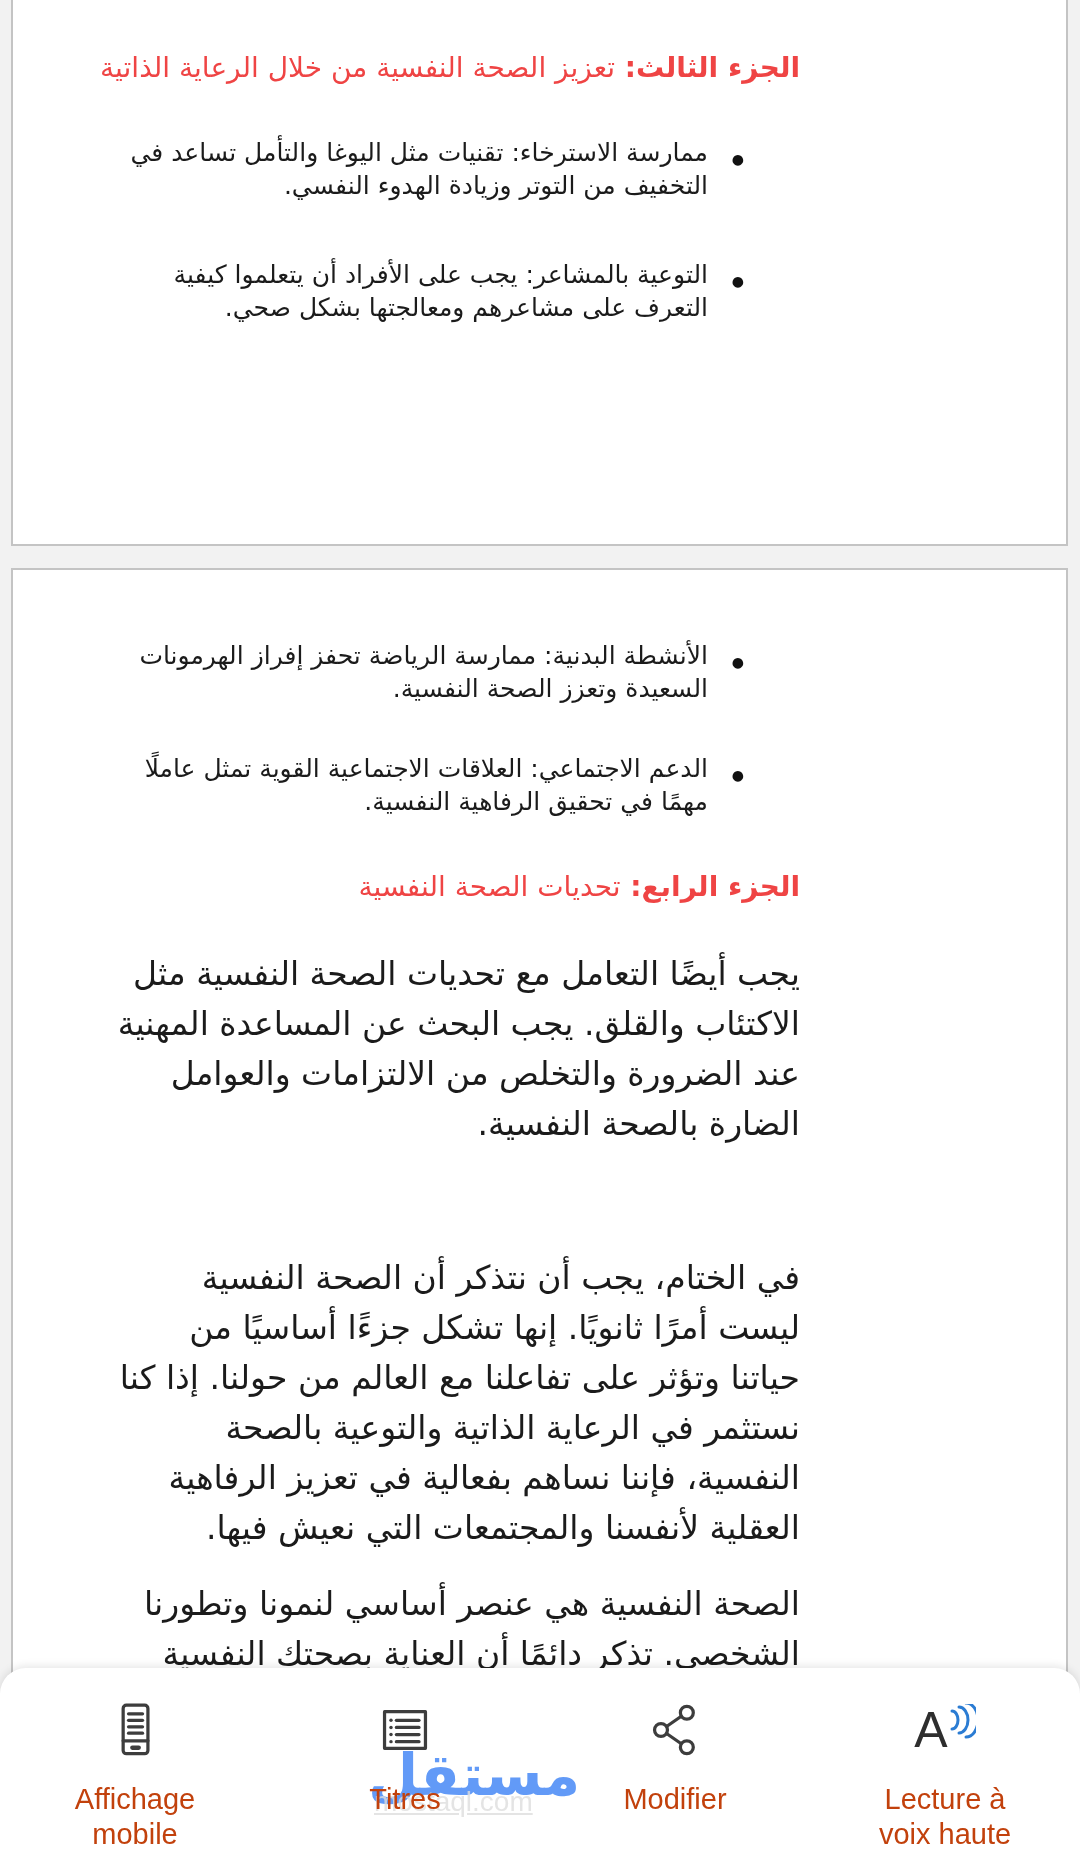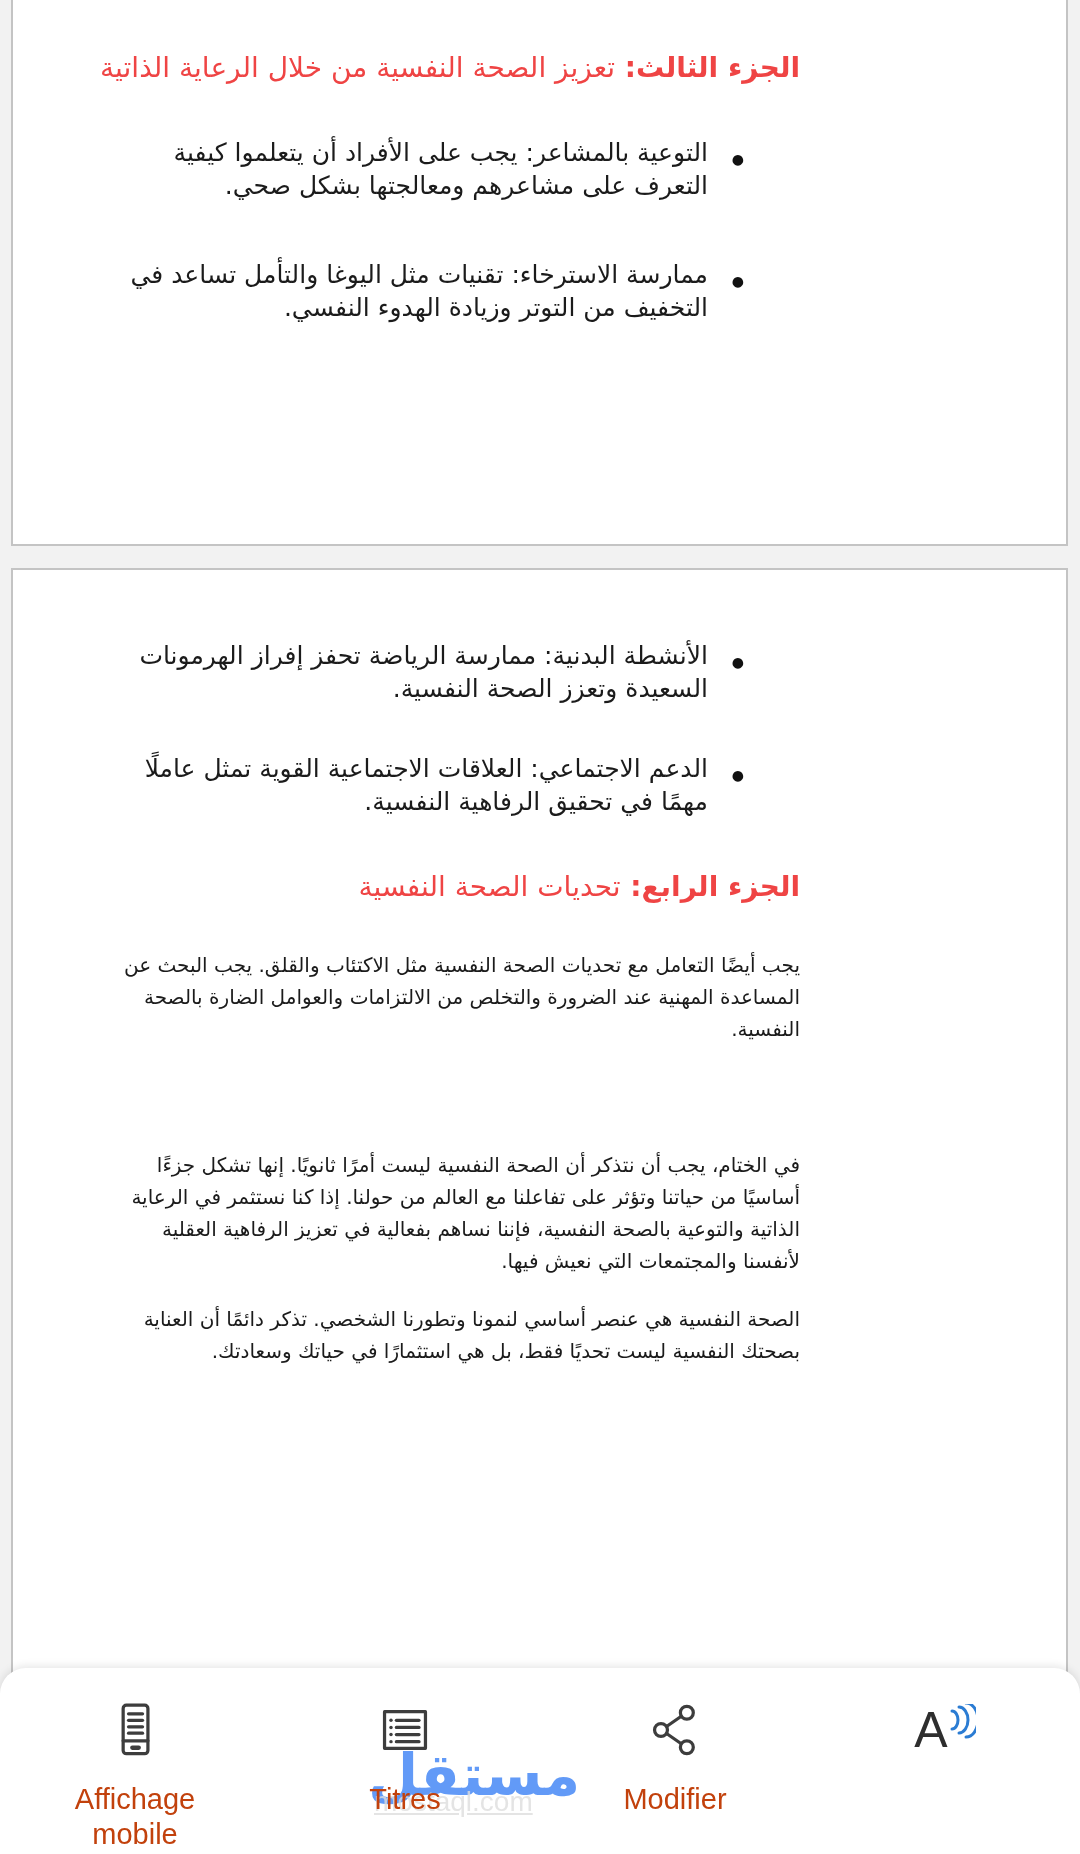--- a/index.html
+++ b/index.html
@@ -32,21 +32,21 @@
   .page-1 .doc-list { margin-top:46px; }
   .doc-list li {
     position:relative; font-size:25px; line-height:33px; margin-bottom:56px;
   }
   .page-2 .doc-list li { margin-bottom:47px; }
   .doc-list li::before {
     content:"●"; position:absolute; right:-36px; top:7px;
     font-size:14px; color:#111;
   }
   .page-2 h1.doc-heading { margin-top:12px; }
-  p.doc-para { font-size:20px; line-height:32px; }
+  p.doc-para { font-size:33px; line-height:50px; }
   p.para-1 { margin-top:40px; }
   p.para-2 { margin-top:104px; }
   p.para-3 { margin-top:26px; }
   
   .toolbar {
     position:absolute; left:0; top:1668px; width:1080px; height:186px;
     background:#ffffff; border-radius:26px 26px 0 0;
     box-shadow:0 -2px 8px rgba(0,0,0,0.10);
     display:flex; align-items:flex-start; padding-top:34px;
     z-index:10;
@@ -82,22 +82,22 @@
     font-size:28px; color:#dedede; opacity:0.8;text-decoration:underline;
   }
 </style>
 </head>
 <body>
 
 <section class="page page-1">
   <div class="doc-content" lang="ar" dir="rtl">
     <h1 class="doc-heading"><span class="h-label">الجزء الثالث: </span><span>تعزيز الصحة النفسية من خلال الرعاية الذاتية</span></h1>
     <ul class="doc-list">
+      <li>ممارسة الاسترخاء: تقنيات مثل اليوغا والتأمل تساعد في التخفيف من التوتر وزيادة الهدوء النفسي.</li>
       <li>التوعية بالمشاعر: يجب على الأفراد أن يتعلموا كيفية التعرف على مشاعرهم ومعالجتها بشكل صحي.</li>
-      <li>ممارسة الاسترخاء: تقنيات مثل اليوغا والتأمل تساعد في التخفيف من التوتر وزيادة الهدوء النفسي.</li>
     </ul>
   </div>
 </section>
 
 <section class="page page-2">
   <div class="doc-content" lang="ar" dir="rtl">
     <ul class="doc-list">
       <li>الأنشطة البدنية: ممارسة الرياضة تحفز إفراز الهرمونات السعيدة وتعزز الصحة النفسية.</li>
       <li>الدعم الاجتماعي: العلاقات الاجتماعية القوية تمثل عاملًا مهمًا في تحقيق الرفاهية النفسية.</li>
     </ul>
@@ -165,15 +165,16 @@
     <div class="tb-icon" style="width:82px;">
       <div class="ra-wrap">
         <span class="ra-letter">A</span>
         <svg width="28" height="46" viewBox="0 0 28 46" fill="none" stroke="#2b7cd3" stroke-width="3" stroke-linecap="round">
           <path d="M4 25 A 6 9 0 0 0 4 7"></path>
           <path d="M11 29 A 9 13 0 0 0 11 3"></path>
           <path d="M18 33 A 12 17 0 0 0 18 -1"></path>
         </svg>
       </div>
     </div>
+    <div class="tb-label">Lecture à voix haute</div>
   </div>
 
 </nav>
 
 </body></html>

